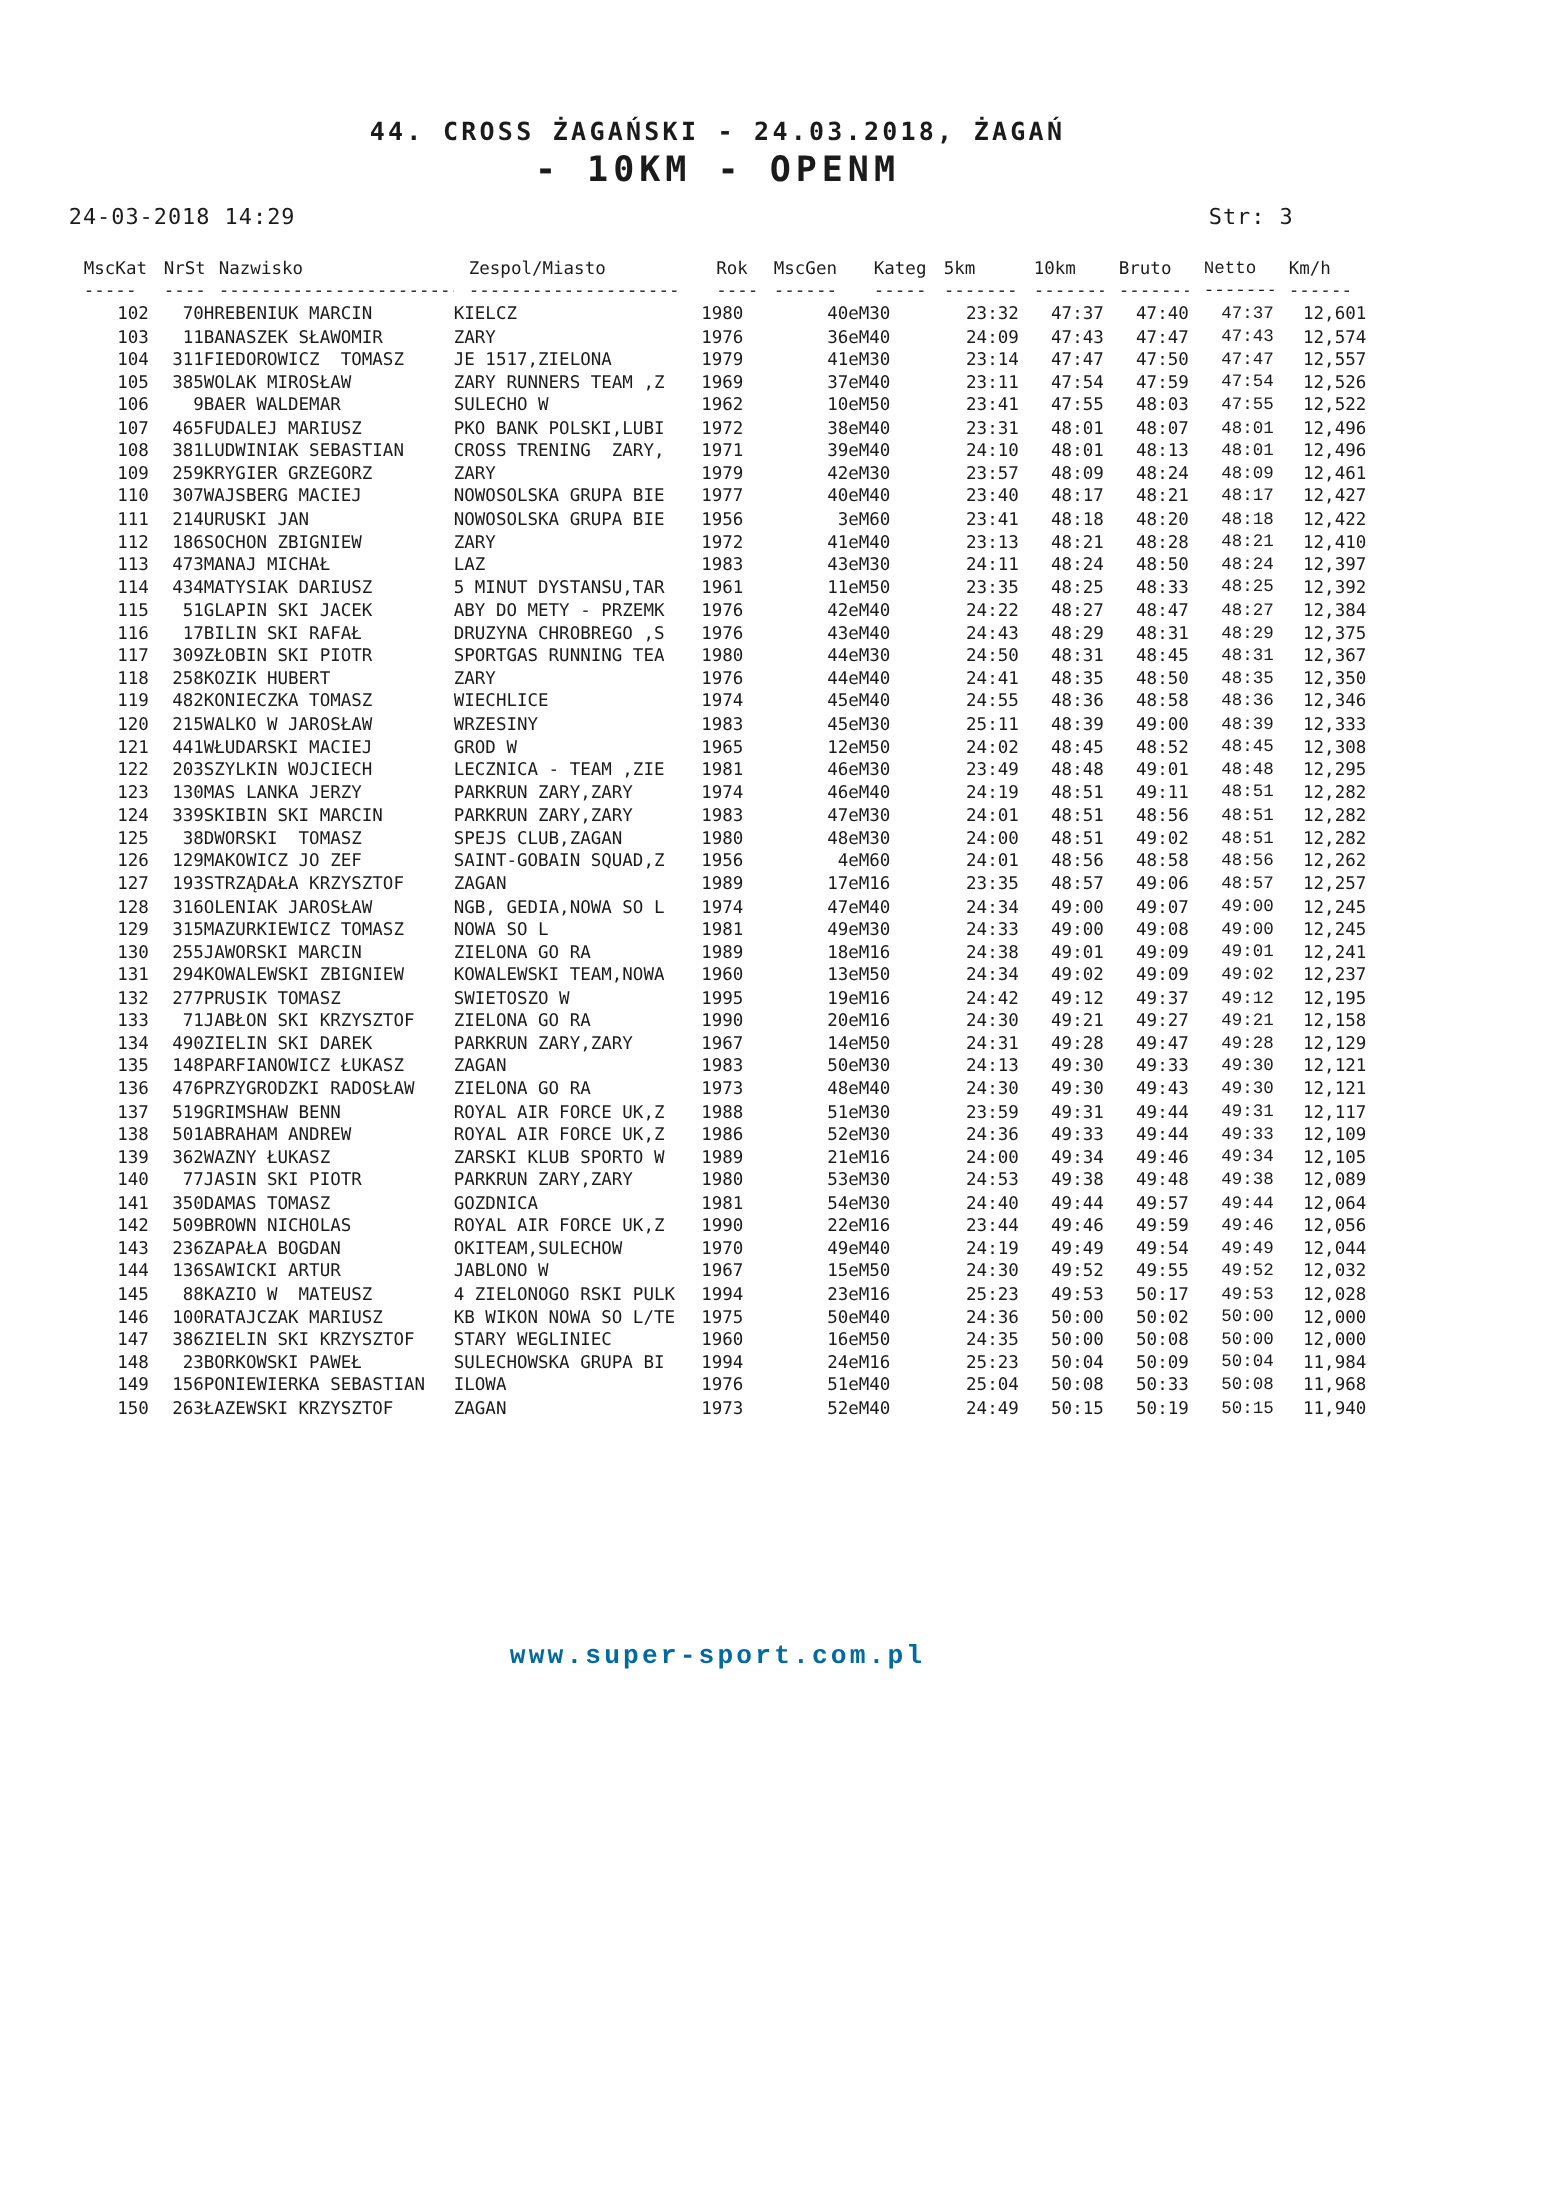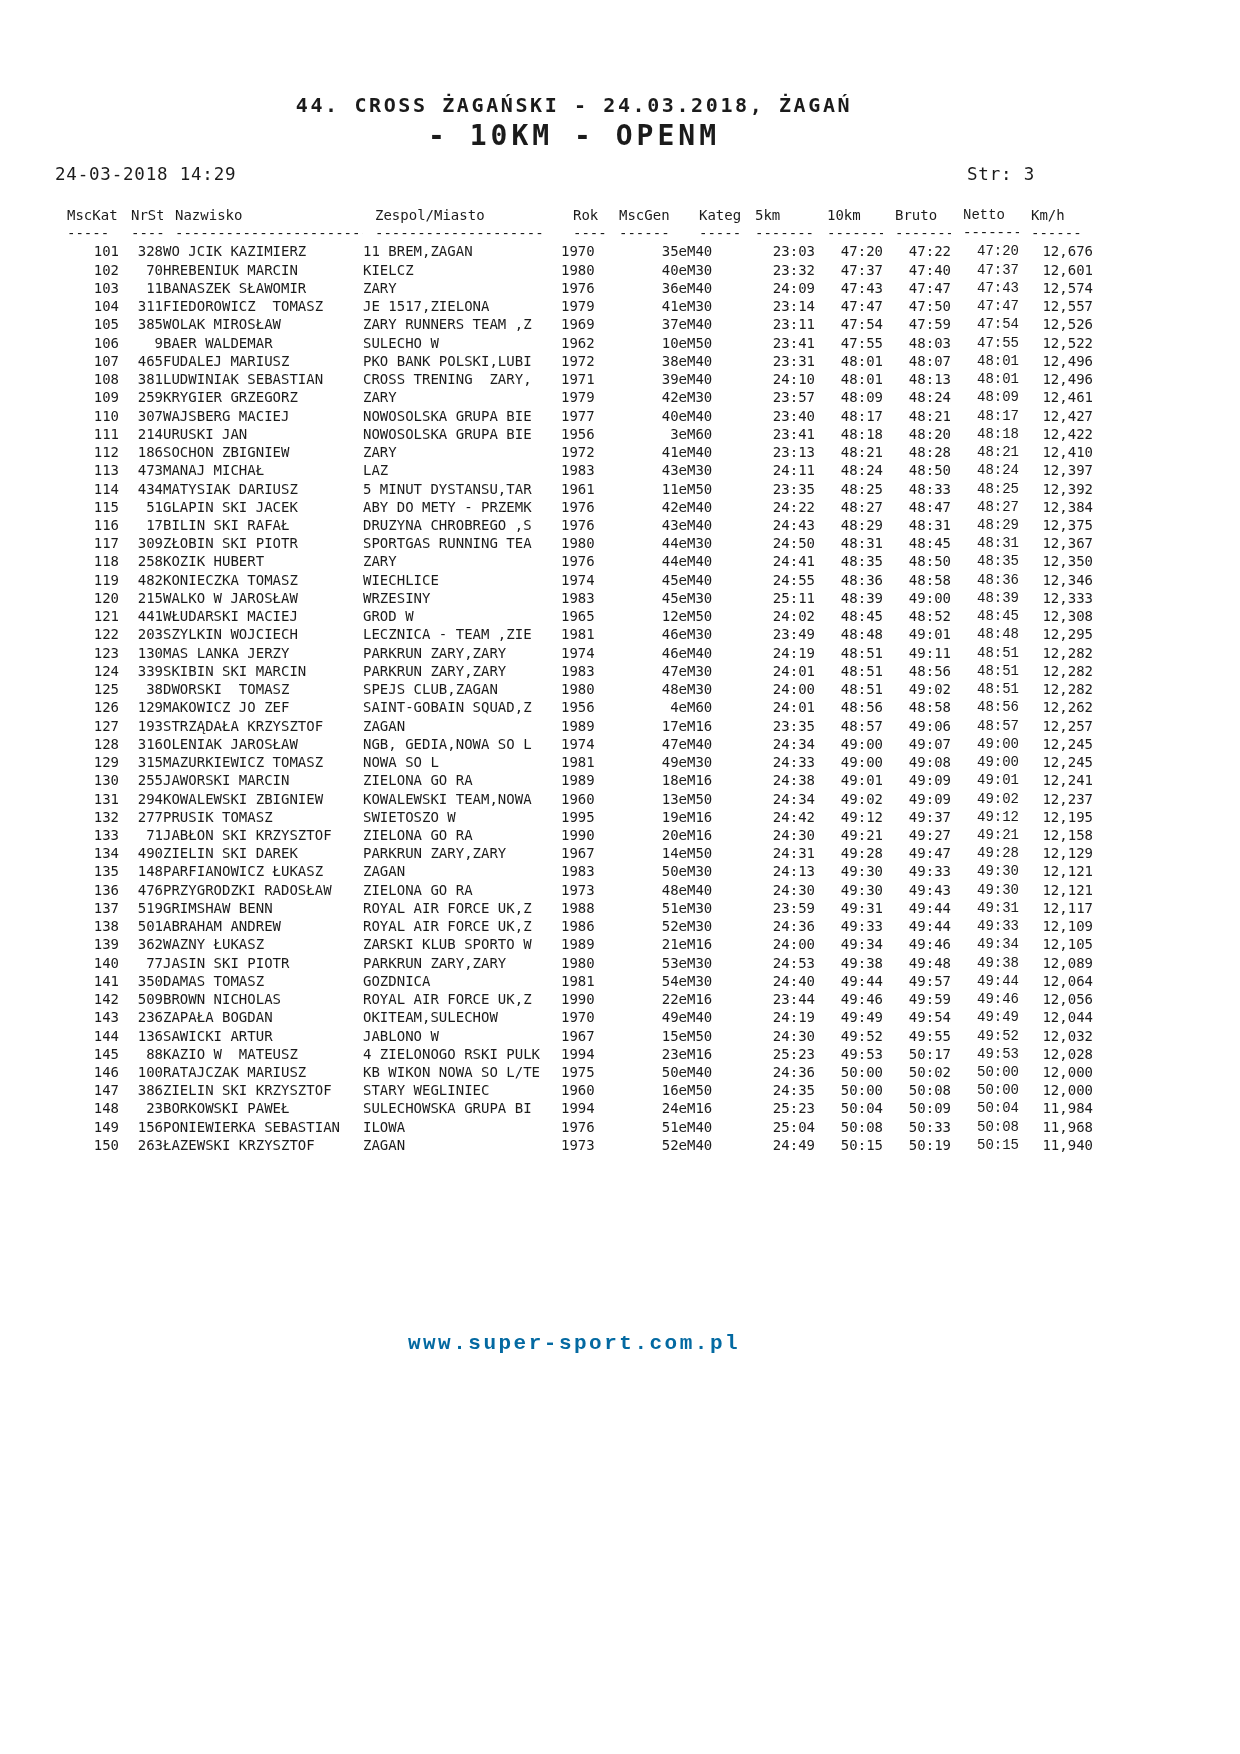--- a/index.html
+++ b/index.html
@@ -87,34 +87,20 @@
             <th class="c6">-----</th>
             <th class="c7">--------</th>
             <th class="c8">--------</th>
             <th class="c9">--------</th>
             <th class="c10">--------</th>
             <th class="c11">------</th>
           </tr>
       </thead>
       <tbody id="results-rows">
           <tr>
-            <td class="c0">101</td>
-            <td class="c1">328</td>
-            <td class="c2">WO JCIK KAZIMIERZ</td>
-            <td class="c3">11 BREM,ZAGAN</td>
-            <td class="c4">1970</td>
-            <td class="c5">35e</td>
-            <td class="c6">M40</td>
-            <td class="c7">23:03</td>
-            <td class="c8">47:20</td>
-            <td class="c9">47:22</td>
-            <td class="c10">47:20</td>
-            <td class="c11">12,676</td>
-          </tr>
-          <tr>
             <td class="c0">102</td>
             <td class="c1">70</td>
             <td class="c2">HREBENIUK MARCIN</td>
             <td class="c3">KIELCZ</td>
             <td class="c4">1980</td>
             <td class="c5">40e</td>
             <td class="c6">M30</td>
             <td class="c7">23:32</td>
             <td class="c8">47:37</td>
             <td class="c9">47:40</td>

